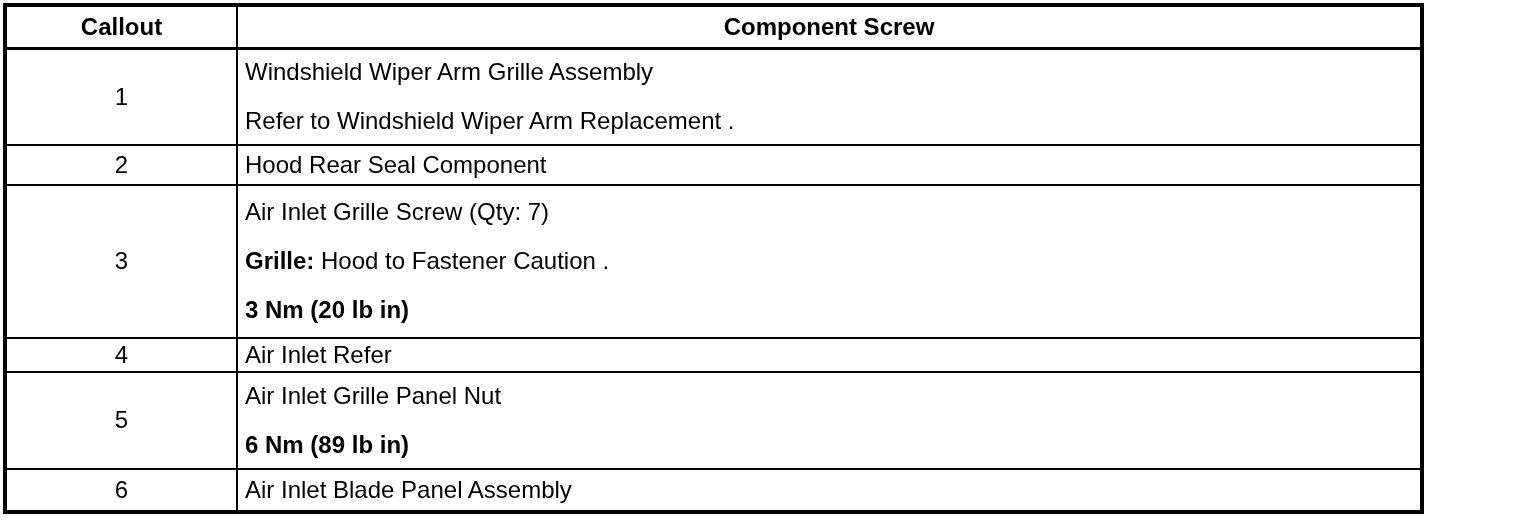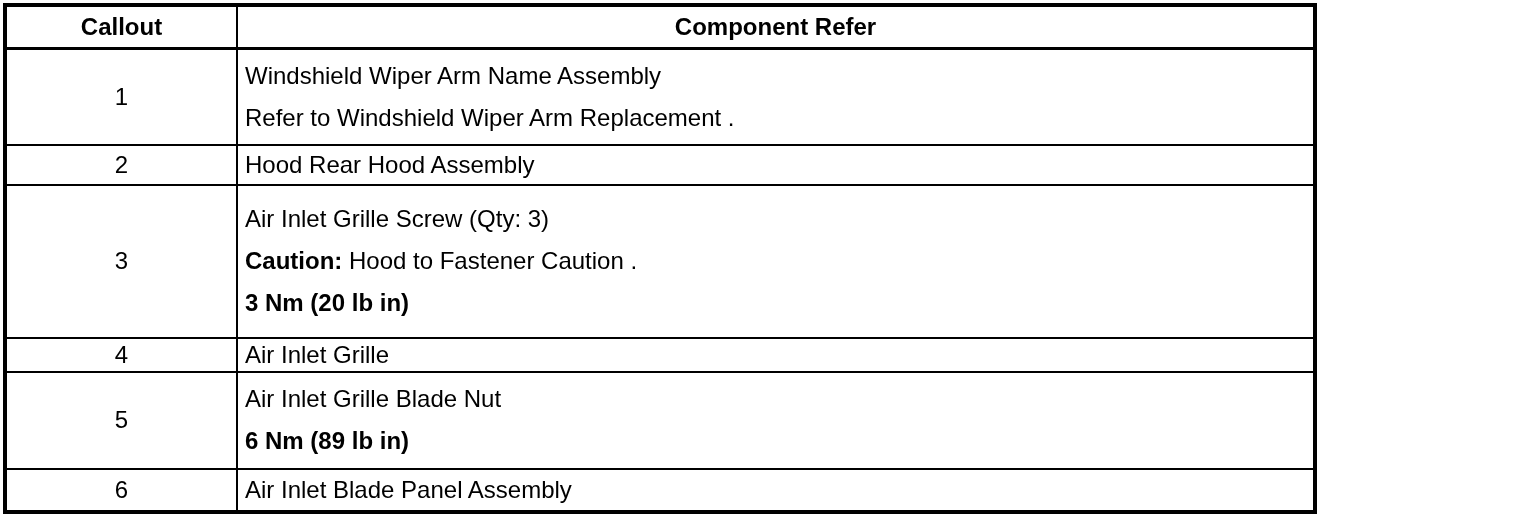--- a/index.html
+++ b/index.html
@@ -9,21 +9,21 @@
     width: 1520px;
     height: 530px;
     overflow: hidden;
     font-family: "Liberation Sans", "DejaVu Sans", sans-serif;
     color: #000000;
   }
   table.component-table {
     border-collapse: collapse;
     table-layout: fixed;
     margin: 3px 0 0 3px;
-    width: 1314px;
+    width: 1421px;
     border: 4px solid #000000;
     background: #ffffff;
   }
   th, td {
     border: 2px solid #000000;
     font-size: 24px;
     color: #000000;
     background: #ffffff;
   }
   thead th {
@@ -44,73 +44,73 @@
   td.component-cell {
     text-align: left;
     vertical-align: middle;
     padding: 2px 8px 2px 7px;
   }
   .cell-line {
     line-height: 28px;
     white-space: nowrap;
     overflow: hidden;
   }
-  .cell-line + .cell-line { margin-top: 14px; }
+  .cell-line + .cell-line { margin-top: 21px; }
   .seg-bold { font-weight: bold; }
   
   tbody tr:nth-child(1) { height: 96px; }
   tbody tr:nth-child(2) { height: 40px; }
   tbody tr:nth-child(3) { height: 153px; }
   tbody tr:nth-child(4) { height: 34px; }
   tbody tr:nth-child(5) { height: 97px; }
   tbody tr:nth-child(6) { height: 43px; }
 </style>
 </head>
 <body>
 
 <table class="component-table">
   <thead>
     <tr>
       <th class="col-callout">Callout</th>
-      <th class="col-component">Component Refer</th>
+      <th class="col-component">Component Screw</th>
     </tr>
   </thead>
   <tbody>
 
   <tr>
         <td class="callout-cell">1</td>
         <td class="component-cell">
-          <div class="cell-line"><span class="seg-regular">Windshield Wiper Arm Name Assembly</span></div>
+          <div class="cell-line"><span class="seg-regular">Windshield Wiper Arm Grille Assembly</span></div>
           <div class="cell-line"><span class="seg-regular">Refer to Windshield Wiper Arm Replacement .</span></div>
         </td>
       </tr>
       <tr>
         <td class="callout-cell">2</td>
         <td class="component-cell">
-          <div class="cell-line"><span class="seg-regular">Hood Rear Hood Assembly</span></div>
+          <div class="cell-line"><span class="seg-regular">Hood Rear Seal Component</span></div>
         </td>
       </tr>
       <tr>
         <td class="callout-cell">3</td>
         <td class="component-cell">
-          <div class="cell-line"><span class="seg-regular">Air Inlet Grille Screw (Qty: 3)</span></div>
-          <div class="cell-line"><span class="seg-bold">Caution:</span><span class="seg-regular"> Hood to Fastener Caution .</span></div>
+          <div class="cell-line"><span class="seg-regular">Air Inlet Grille Screw (Qty: 7)</span></div>
+          <div class="cell-line"><span class="seg-bold">Grille:</span><span class="seg-regular"> Hood to Fastener Caution .</span></div>
           <div class="cell-line"><span class="seg-bold">3 Nm (20 lb in)</span></div>
         </td>
       </tr>
       <tr>
         <td class="callout-cell">4</td>
         <td class="component-cell">
-          <div class="cell-line"><span class="seg-regular">Air Inlet Grille</span></div>
+          <div class="cell-line"><span class="seg-regular">Air Inlet Refer</span></div>
         </td>
       </tr>
       <tr>
         <td class="callout-cell">5</td>
         <td class="component-cell">
-          <div class="cell-line"><span class="seg-regular">Air Inlet Grille Blade Nut</span></div>
+          <div class="cell-line"><span class="seg-regular">Air Inlet Grille Panel Nut</span></div>
           <div class="cell-line"><span class="seg-bold">6 Nm (89 lb in)</span></div>
         </td>
       </tr>
       <tr>
         <td class="callout-cell">6</td>
         <td class="component-cell">
           <div class="cell-line"><span class="seg-regular">Air Inlet Blade Panel Assembly</span></div>
         </td>
       </tr>
     </tbody>

